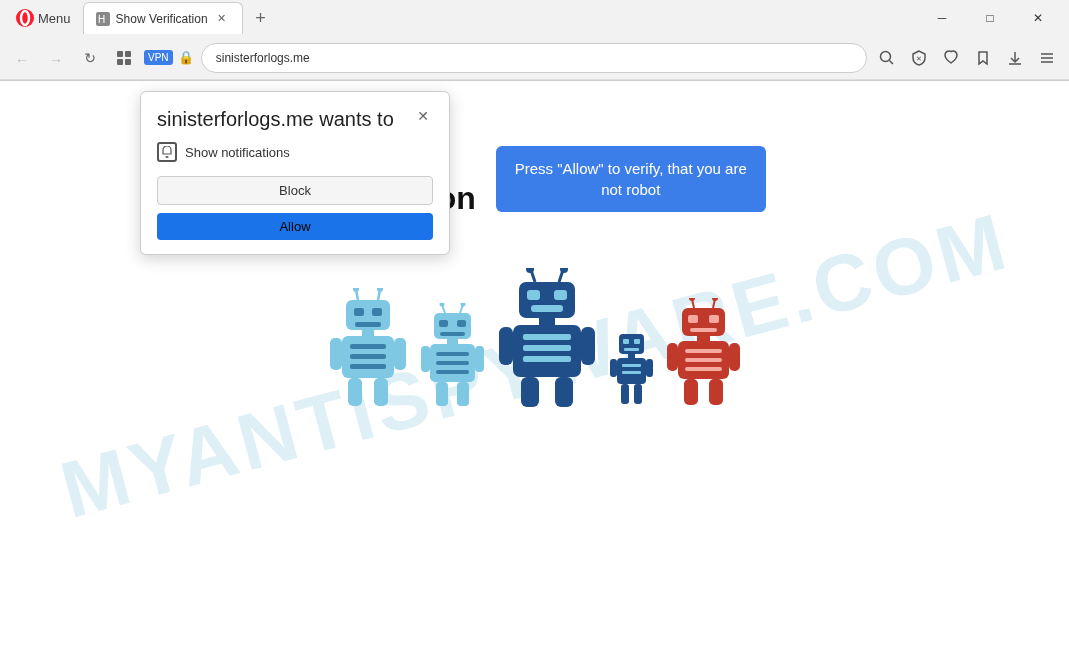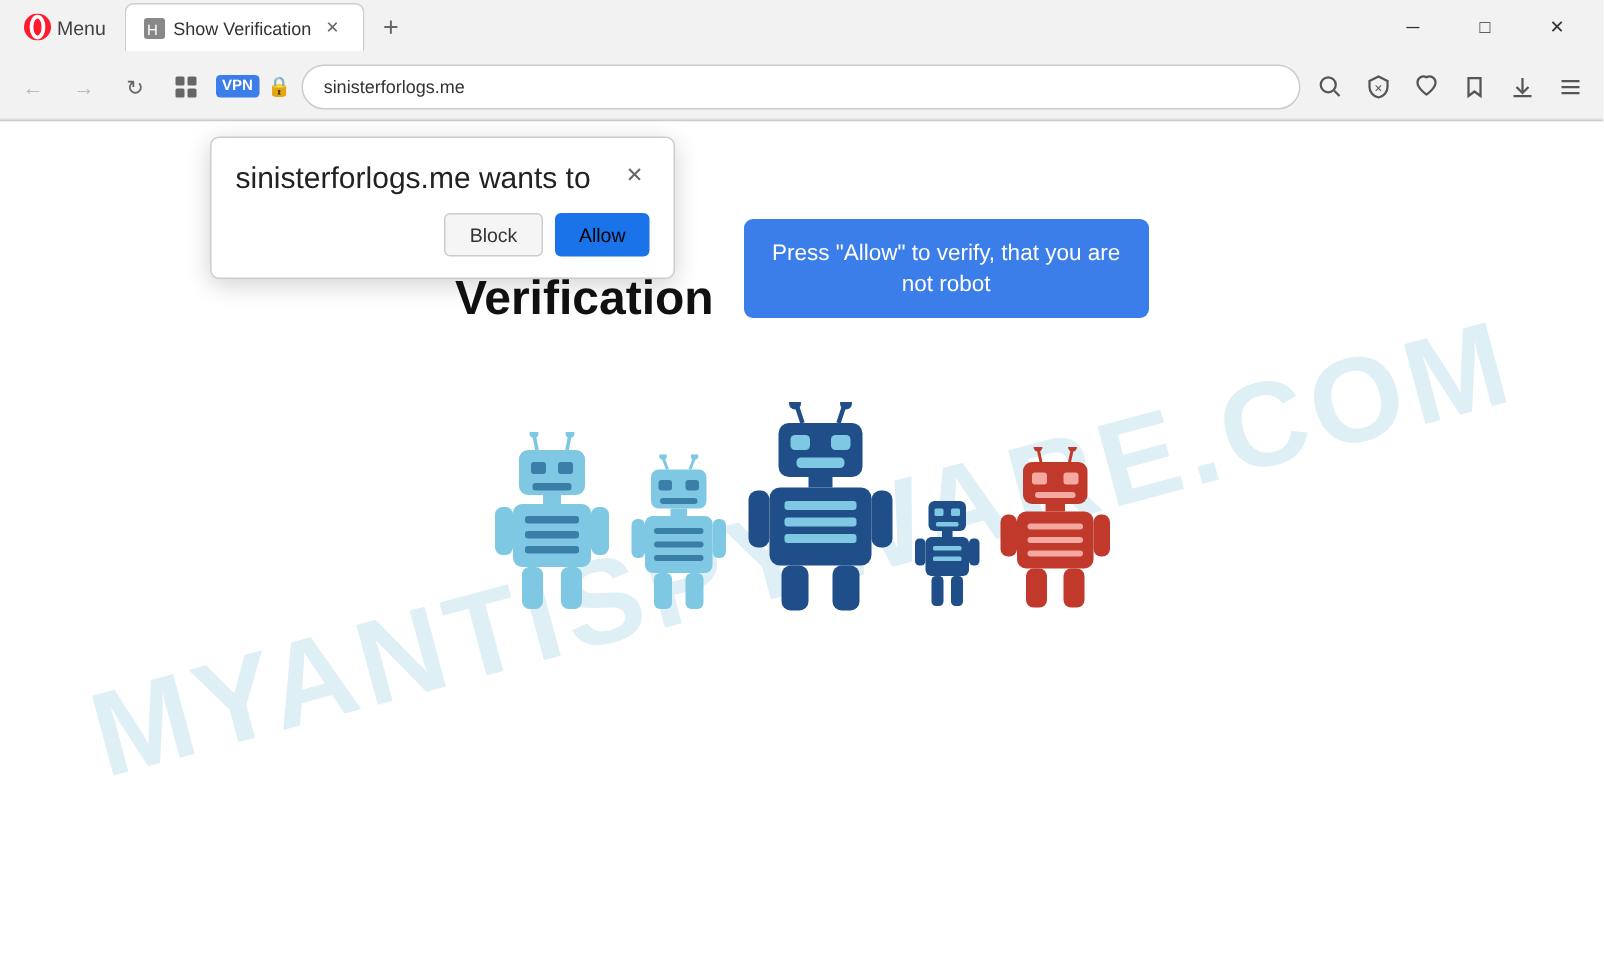--- a/index.html
+++ b/index.html
@@ -114,21 +114,21 @@
       border-radius: 50%;
       cursor: pointer;
       font-size: 14px;
       color: #666;
     }
     .nav-btn.disabled { color: #bbb; cursor: default; }
     .vpn-badge {
       background: #3b7de9;
       color: #fff;
       font-size: 10px;
-      font-weight: bold;
+      font-weight: normal;
       padding: 2px 4px;
       border-radius: 3px;
     }
     .lock-icon {
       color: #666;
       font-size: 13px;
     }
     .url-bar {
       flex: 1;
       background: #fff;
@@ -239,20 +239,21 @@
       flex-shrink: 0;
     }
     .notif-label {
       font-size: 13px;
       color: #333;
     }
     .popup-buttons {
       display: flex;
       gap: 8px;
       justify-content: flex-end;
+      flex-direction: column;
     }
     .btn-block {
       padding: 6px 16px;
       border: 1px solid #ccc;
       background: #f5f5f5;
       border-radius: 4px;
       font-size: 13px;
       cursor: pointer;
       color: #333;
     }
@@ -413,20 +414,30 @@
 
 <div class="page-content">
 
   <div class="watermark">MYANTISPYWARE.COM</div>
 
   <div class="notification-popup">
     <div class="popup-header">
       <div class="popup-title">sinisterforlogs.me wants to</div>
       <div class="popup-close">✕</div>
     </div>
+    <div class="popup-notification-row">
+      <div class="notif-icon">
+        <svg width="12" height="12" viewBox="0 0 12 12">
+          <path d="M2 4a4 4 0 0 1 8 0v4H2z" fill="none" stroke="#555" stroke-width="1.2"></path>
+          <line x1="6" y1="10" x2="6" y2="12" stroke="#555" stroke-width="1.2"></line>
+          <line x1="4.5" y1="11" x2="7.5" y2="11" stroke="#555" stroke-width="1.2"></line>
+        </svg>
+      </div>
+      <div class="notif-label">Show notifications</div>
+    </div>
     <div class="popup-buttons">
       <button class="btn-block">Block</button>
       <button class="btn-allow">Allow</button>
     </div>
   </div>
 
   <div class="verification-area">
     <div class="verification-row">
       <div class="verification-title">
         Human<br>Verification

